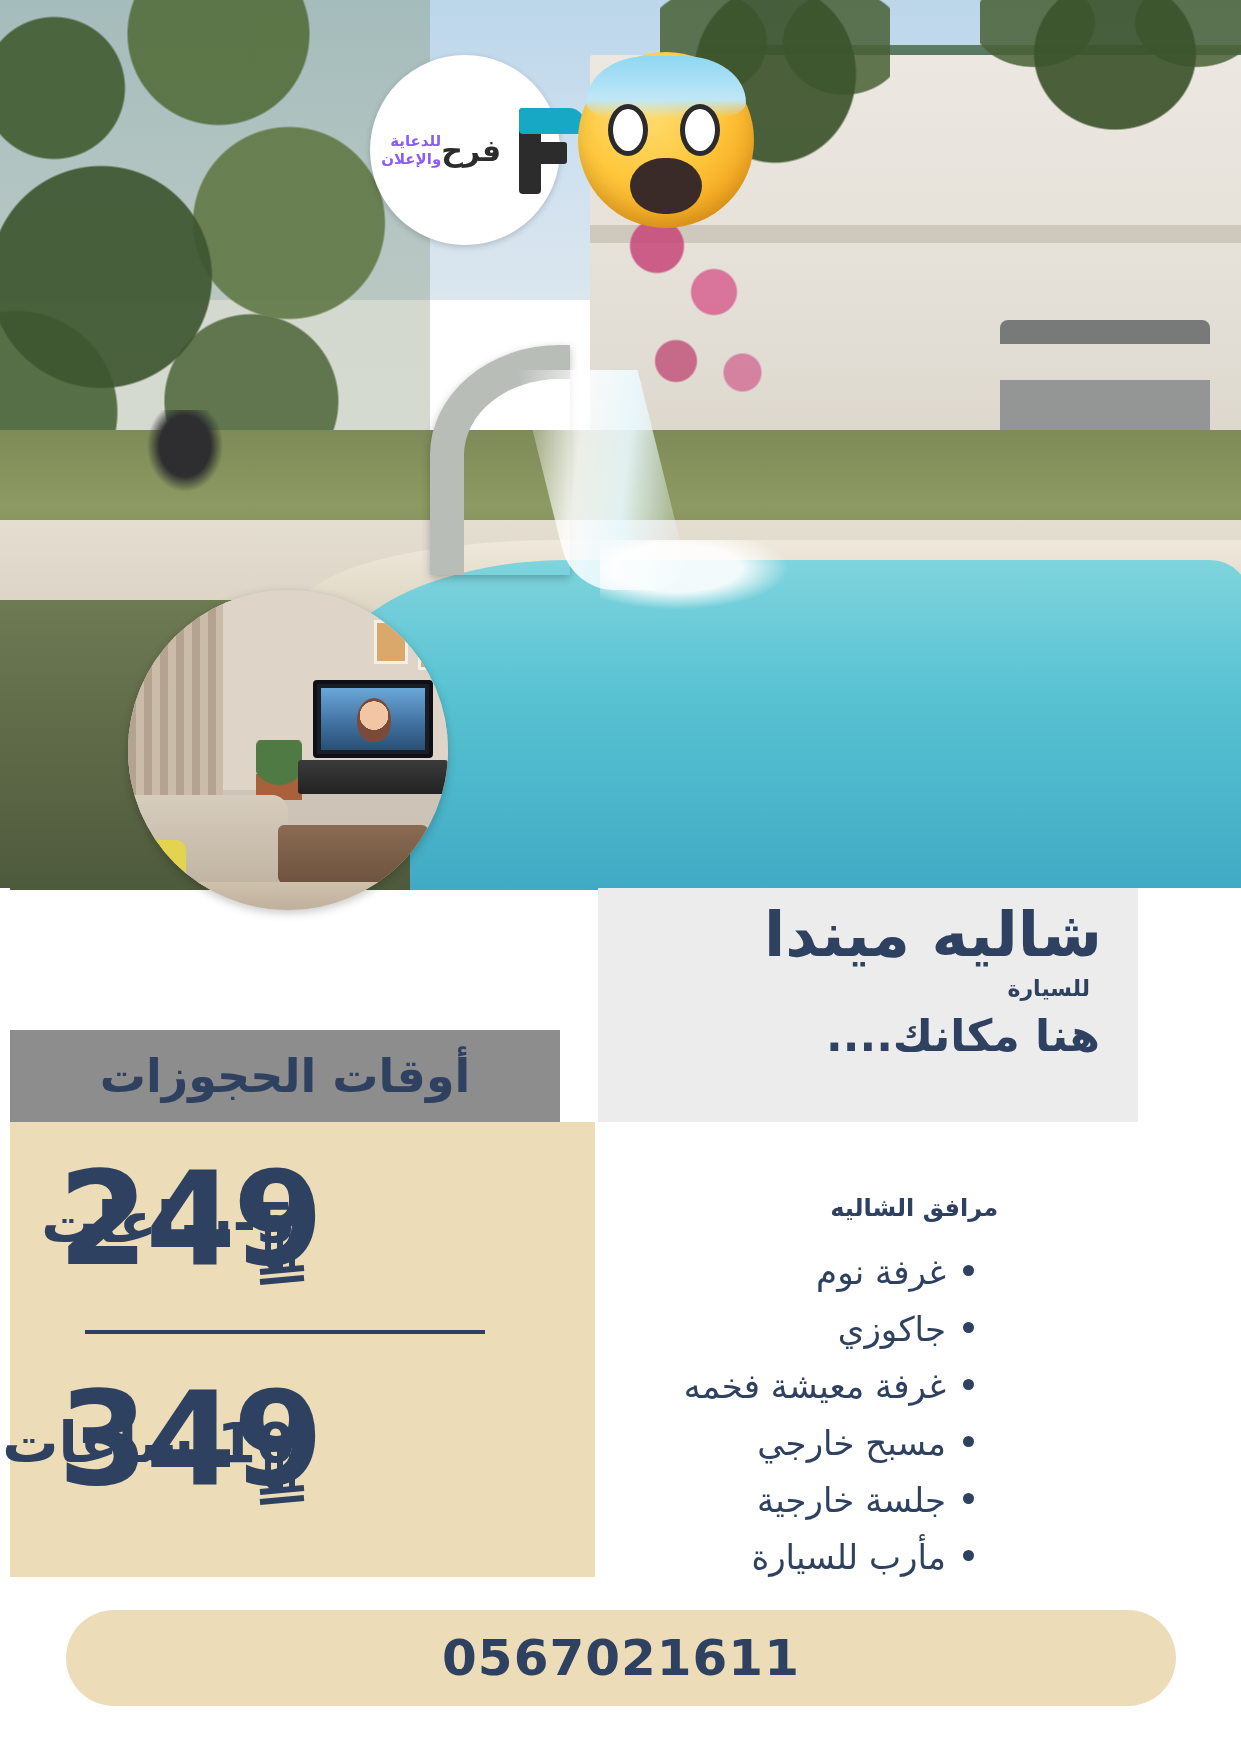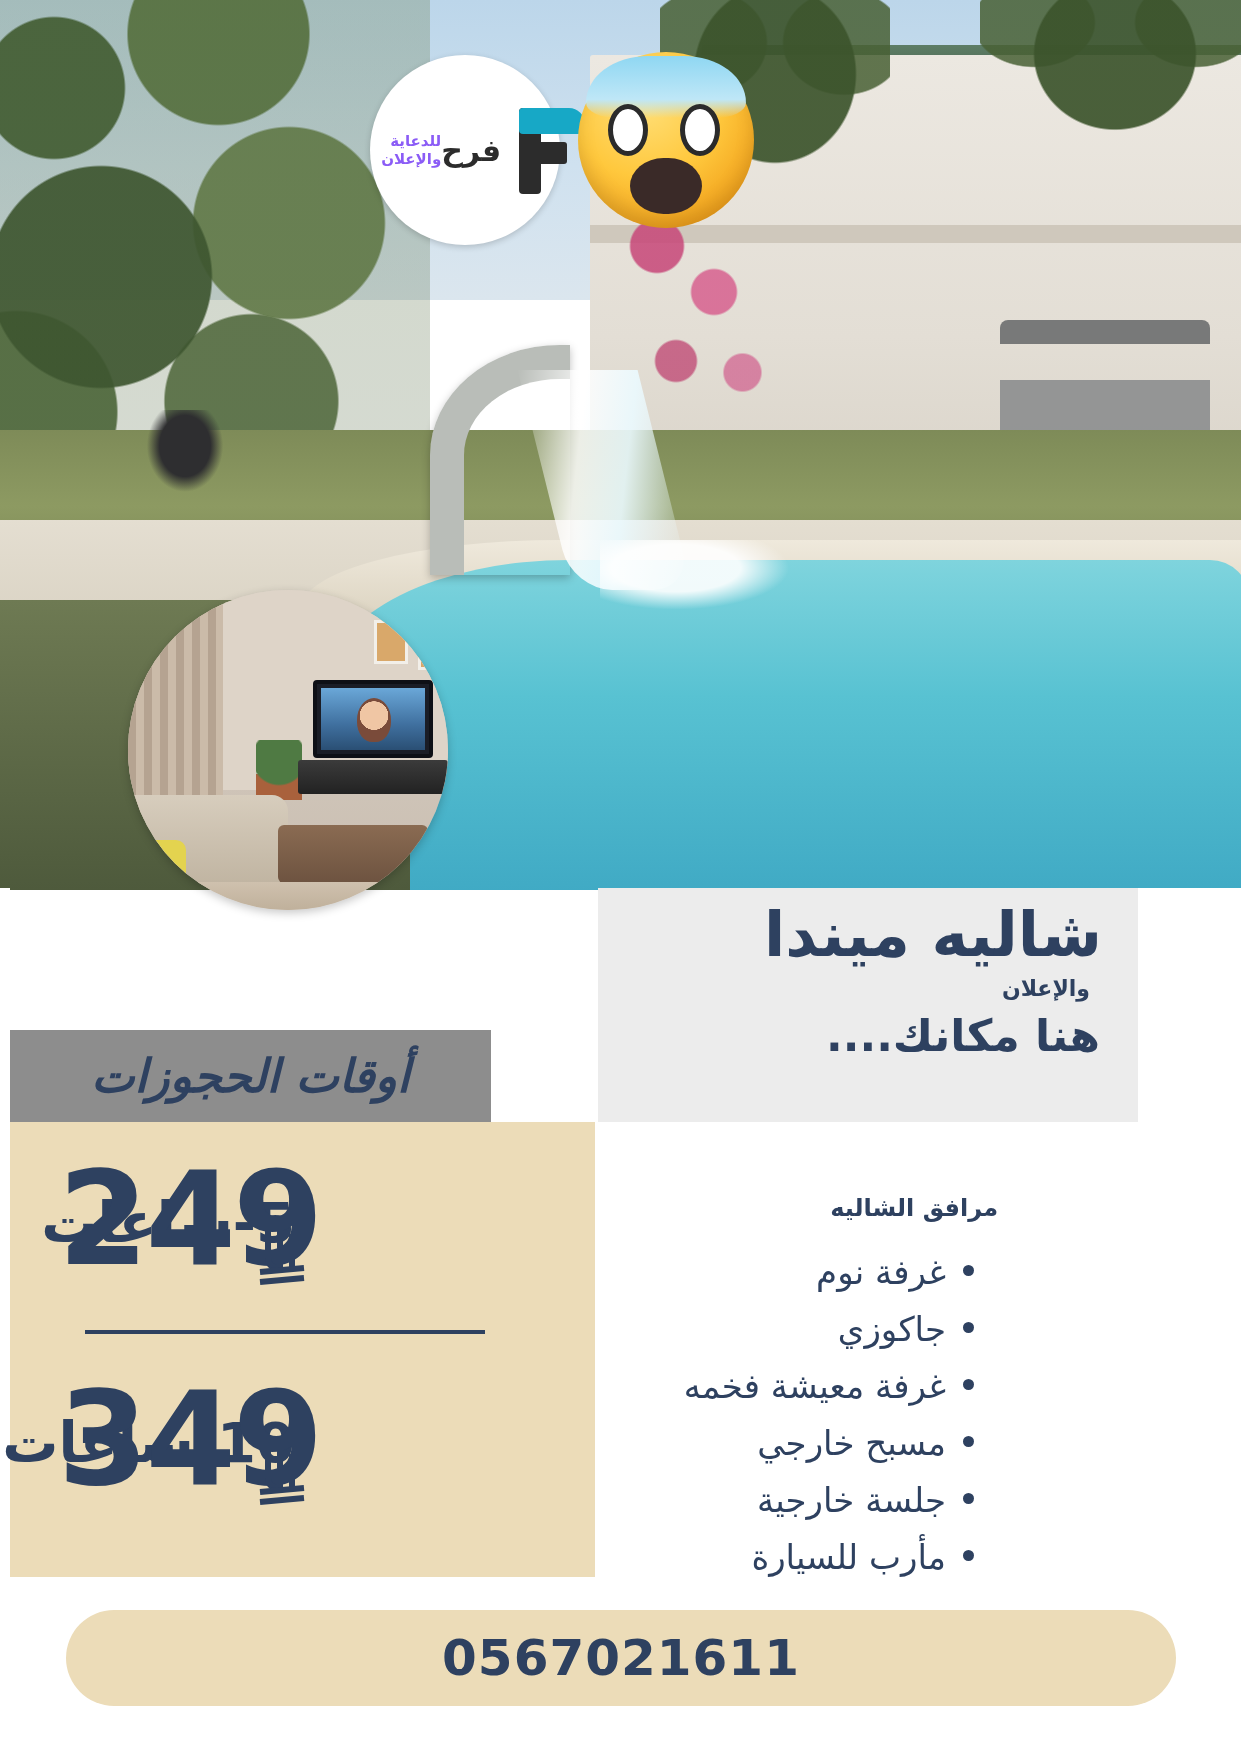--- a/index.html
+++ b/index.html
@@ -270,23 +270,23 @@
     font-size: 22px; font-weight: 700; color: #2e4160;
   }
   .title-tag {
     position: absolute; right: 38px; top: 122px;
     font-size: 44px; font-weight: 700; color: #2e4160;
   }
 
   
   .book-head {
     position: absolute; left: 10px; top: 1030px;
-    width: 481px; height: 92px;
+    width: 550px; height: 92px;
     background: #8d8d8d;
-    display: flex; align-items: center; justify-content: center; font-style: italic;
+    display: flex; align-items: center; justify-content: center;
   }
   .book-head span {
     font-size: 46px; font-weight: 700; color: #2e4160;
   }
   .book-body {
     position: absolute; left: 10px; top: 1122px;
     width: 585px; height: 455px;
     background: #ecdcb8;
   }
   .price-row {
@@ -422,21 +422,21 @@
     <div class="pillow"></div>
     <div class="table"></div>
     <div class="rug"></div>
   </div>
 
   <div class="side-white-l"></div>
   <div class="side-white-r"></div>
 
   <div class="title-card">
     <div class="title-main">شاليه ميندا</div>
-    <div class="title-sub">والإعلان</div>
+    <div class="title-sub">للسيارة</div>
     <div class="title-tag">هنا مكانك....</div>
   </div>
 
   <div class="book-head">
     <span>أوقات الحجوزات</span>
   </div>
 
   <div class="book-body">
 
     <div class="price-row r1">

